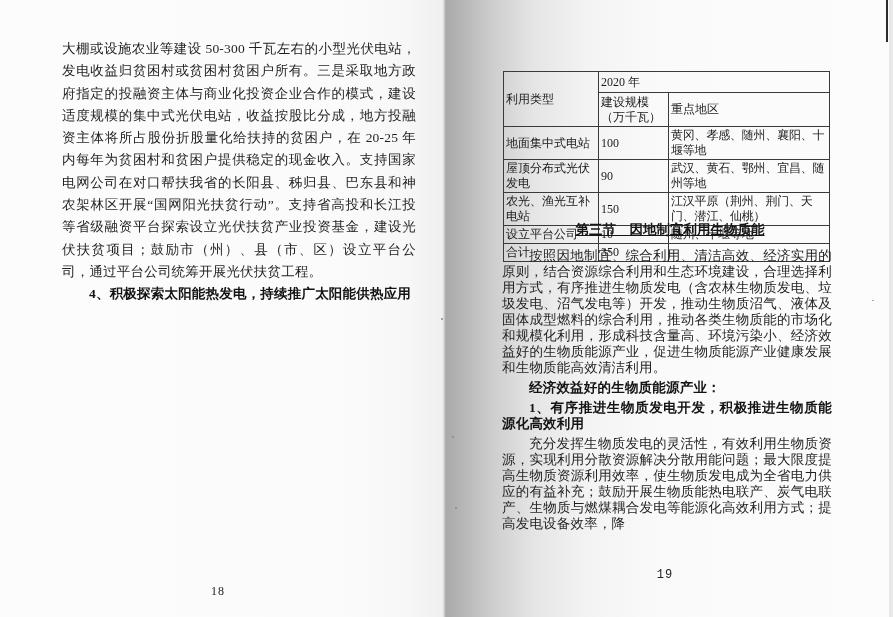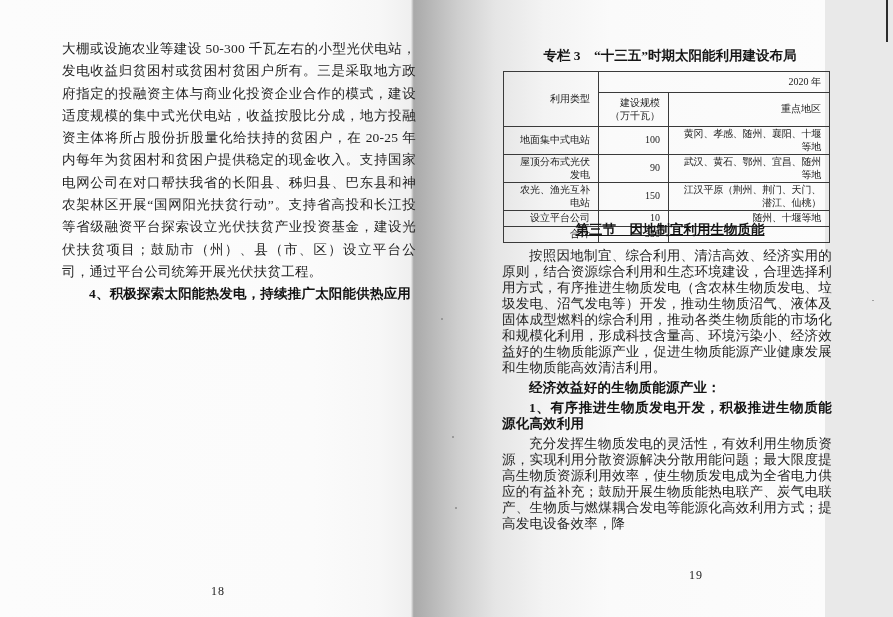--- a/index.html
+++ b/index.html
@@ -2,21 +2,21 @@
 <html><head>
 <meta charset="utf-8">
 <style>
   html,body{margin:0;padding:0;}
   body{
     width:893px;height:617px;overflow:hidden;
     background:#e9e9e9;
     font-family:"Liberation Serif","DejaVu Serif",serif;
   }
   .spread{
-    position:relative;width:825px;height:617px;
+    position:relative;width:889px;height:617px;
     color:#1f1f1f;
     background:linear-gradient(90deg,
       #fcfcfc 0%, #fbfbfb 38%, #f7f7f7 46%, #efefef 49.8%,
       #a9a9a9 50.15%, #b6b6b6 52%, #cecece 55.5%,
       #e5e5e5 60%, #f3f3f3 66%, #fafafa 74%, #fcfcfc 100%);
   }
   
   .left-text{
     position:absolute;left:62px;top:38px;width:354px;
   }
@@ -24,35 +24,35 @@
     margin:0;font-size:13.5px;line-height:22.3px;
     text-align:justify;letter-spacing:.2px;
   }
   .indent{text-indent:2em;}
   .bold{font-weight:bold;color:#141414;}
   .pagenum{
     position:absolute;width:40px;text-align:center;
     font-size:12px;color:#222;letter-spacing:1px;
   }
   .pagenum.p18{left:198px;top:584px;text-align:center;}
-  .pagenum.p19{left:676px;top:568px;}
+  .pagenum.p19{left:645px;top:568px;font-family:Liberation Mono, monospace;}
   
   .box-title{
     position:absolute;left:447px;top:47px;width:446px;
     text-align:center;font-weight:bold;font-size:13.5px;color:#161616;
   }
   table.solar{
     position:absolute;left:503px;top:71px;width:326px;
     border-collapse:collapse;table-layout:fixed;
   }
   table.solar td{
     border:1px solid #3a3a3a;
-    font-size:10px;line-height:1.25;
-    text-align:right;vertical-align:middle;
-    padding:1px 8px;color:#1a1a1a;
+    font-size:12px;line-height:1.25;
+    text-align:left;vertical-align:middle;
+    padding:1px 2px;color:#1a1a1a;
     overflow:hidden;
   }
   table.solar{border:1.5px solid #2e2e2e;}
   col.c1{width:95px;} col.c2{width:70px;} col.c3{width:161px;}
   tr.hdr1 td{height:18px;}
   tr.hdr2 td{height:31px;}
   tr.data td{height:13px;}
   td.prewrap{white-space:pre-line;margin-left:48px;}
   td.regions{font-size:9.3px;letter-spacing:-.2px;}
   .section-title{
@@ -81,21 +81,20 @@
 <body>
 
 <div class="spread">
 
   <div class="left-text">
     <p>大棚或设施农业等建设 50-300 千瓦左右的小型光伏电站，发电收益归贫困村或贫困村贫困户所有。三是采取地方政府指定的投融资主体与商业化投资企业合作的模式，建设适度规模的集中式光伏电站，收益按股比分成，地方投融资主体将所占股份折股量化给扶持的贫困户，在 20-25 年内每年为贫困村和贫困户提供稳定的现金收入。支持国家电网公司在对口帮扶我省的长阳县、秭归县、巴东县和神农架林区开展“国网阳光扶贫行动”。支持省高投和长江投等省级融资平台探索设立光伏扶贫产业投资基金，建设光伏扶贫项目；鼓励市（州）、县（市、区）设立平台公司，通过平台公司统筹开展光伏扶贫工程。</p>
     <p class="indent bold">4、积极探索太阳能热发电，持续推广太阳能供热应用</p>
   </div>
   <div class="pagenum p18">18</div>
 
-  <div class="box-title">专栏 3　“十三五”时期太阳能利用建设布局</div>
 
   <table class="solar">
     <colgroup>
         <col class="c1">
         <col class="c2">
         <col class="c3">
       </colgroup>
     <tbody>
         <tr class="hdr1">
       <td rowspan="2">利用类型</td>

